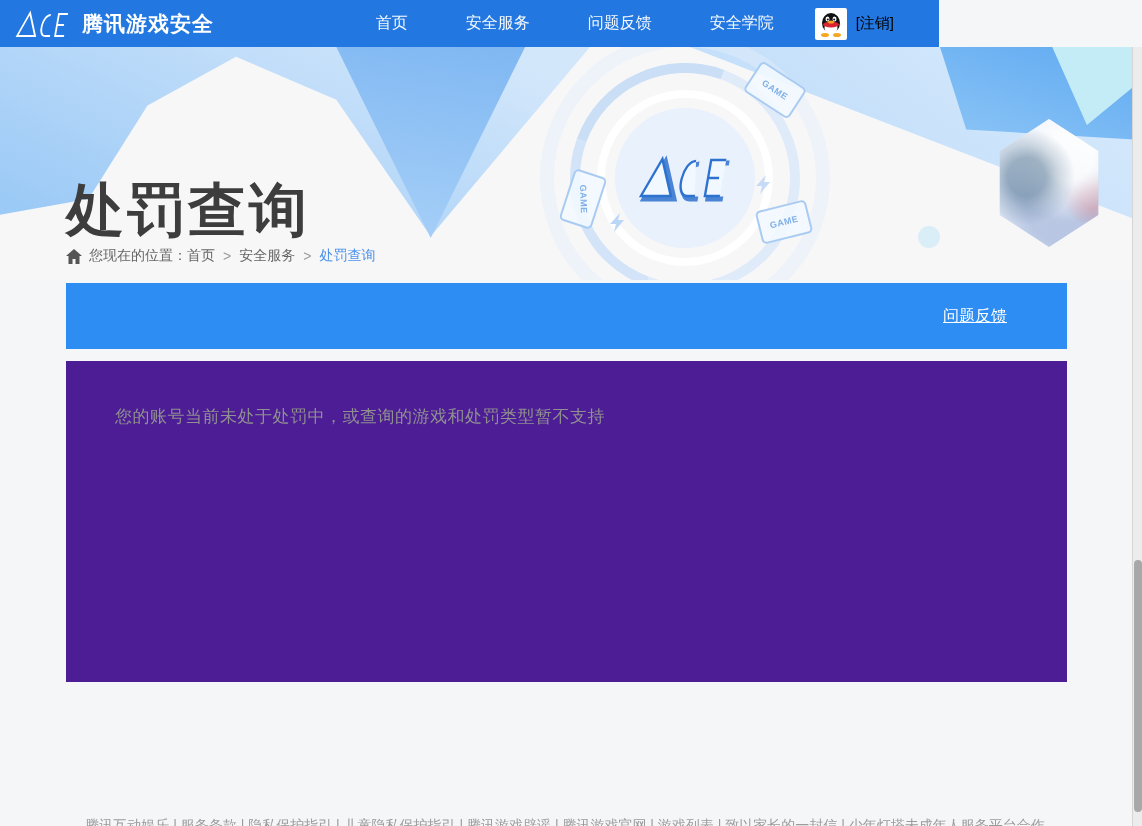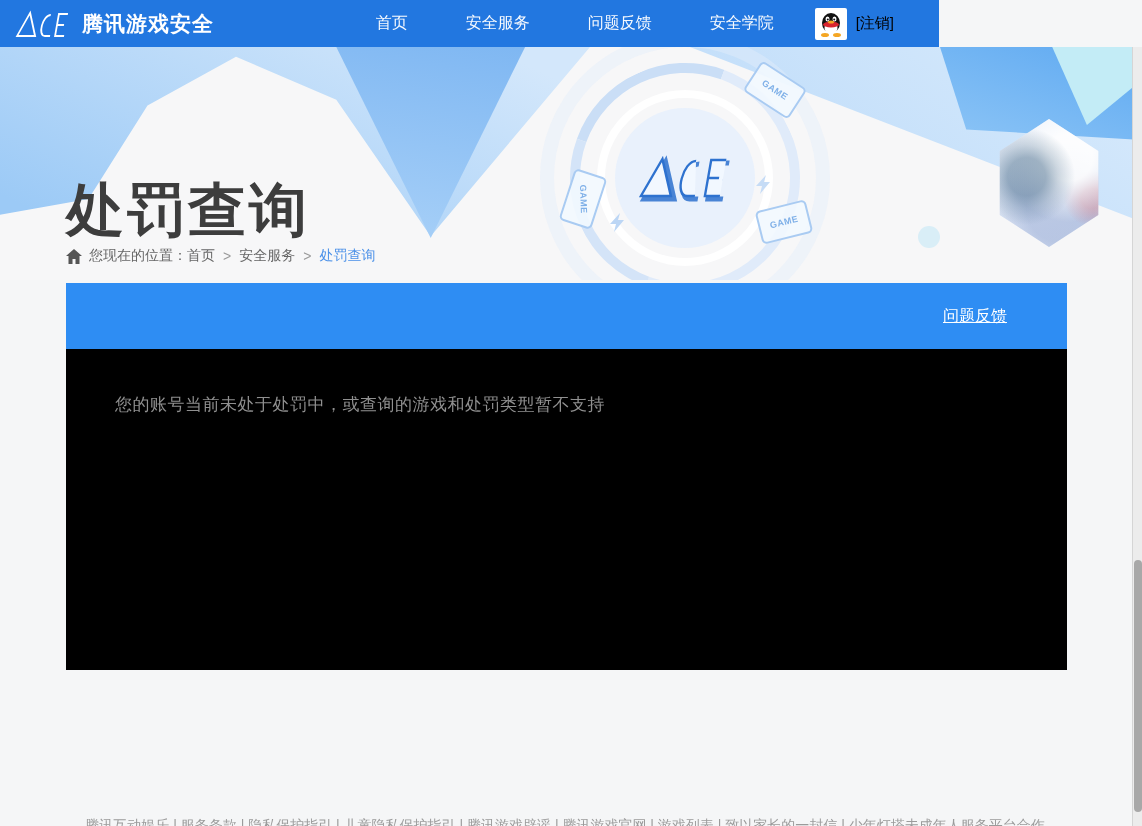--- a/index.html
+++ b/index.html
@@ -100,22 +100,22 @@
   .crumb-active { color:#4a90e8; cursor:pointer; }
 
   
   .panel-header {
     position:absolute; left:66px; top:283px; width:1001px; height:66px;
     background:#2e8df3; display:flex; align-items:center; justify-content:flex-end;
     padding-right:60px;
   }
   .feedback-link { color:#fff; font-size:16px; text-decoration:underline; cursor:pointer; }
   .panel-body {
-    position:absolute; left:66px; top:349px; width:1001px; height:321px;
-    background:#000000; padding:44px 40px 0 49px;
+    position:absolute; left:66px; top:361px; width:1001px; height:321px;
+    background:#4c1d95; padding:44px 40px 0 49px;
   }
   .result-message { font-size:17px; color:#909090; letter-spacing:.5px; }
 
   
   .footer-line {
     position:absolute; left:0; top:817px; width:1130px; text-align:center;
     font-size:14px; color:#9b9b9b; white-space:nowrap;
   }
 
   

